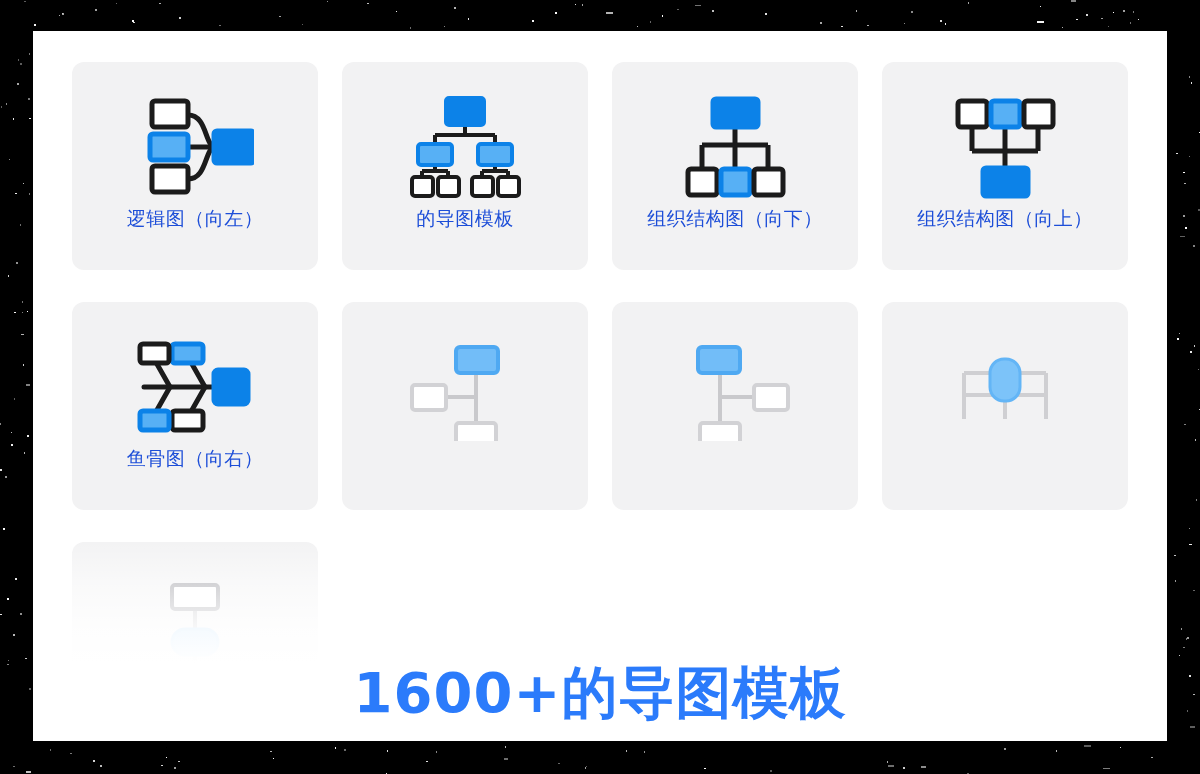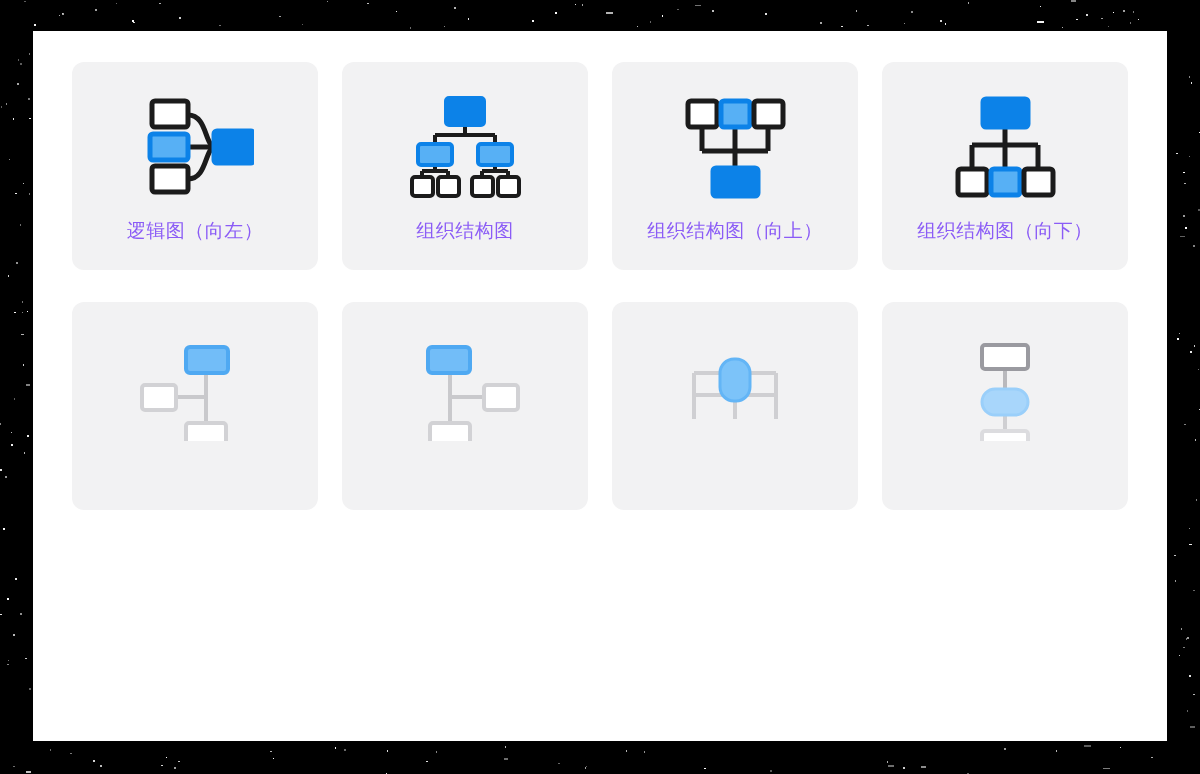--- a/index.html
+++ b/index.html
@@ -69,23 +69,23 @@
 
   .card .art {
     width: 130px;
     height: 118px;
     display: flex;
     align-items: center;
     justify-content: center;
   }
 
   .card .label {
-    margin-top: 12px;
+    margin-top: 0;
     font-size: 19px;
-    color: #8b5cf6;
+    color: #1d4ed8;
     letter-spacing: .5px;
     font-family: "DejaVu Sans", "Liberation Sans", sans-serif;
     white-space: nowrap;
   }
 
   
   .row-faded { position: relative; }
 
   .veil {
     position: absolute;
@@ -333,56 +333,73 @@
             <line x1="102" y1="78" x2="102" y2="85" stroke="#1b1b1b" stroke-width="4"></line>
             <rect x="40" y="5" width="38" height="27" rx="3" fill="#0c82e8" stroke="#0c82e8" stroke-width="4"></rect>
             <rect x="12" y="51" width="34" height="21" rx="3" fill="#57b0f5" stroke="#0c82e8" stroke-width="4"></rect>
             <rect x="72" y="51" width="34" height="21" rx="3" fill="#57b0f5" stroke="#0c82e8" stroke-width="4"></rect>
             <rect x="6" y="84" width="21" height="19" rx="3" fill="#ffffff" stroke="#1b1b1b" stroke-width="4"></rect>
             <rect x="32" y="84" width="21" height="19" rx="3" fill="#ffffff" stroke="#1b1b1b" stroke-width="4"></rect>
             <rect x="66" y="84" width="21" height="19" rx="3" fill="#ffffff" stroke="#1b1b1b" stroke-width="4"></rect>
             <rect x="92" y="84" width="21" height="19" rx="3" fill="#ffffff" stroke="#1b1b1b" stroke-width="4"></rect>
           </svg>
         </div>
-        <div class="label">组织结构图</div>
+        <div class="label">的导图模板</div>
+      </div>
+
+      <div class="card">
+        <div class="art">
+          <svg width="118" height="108" viewBox="0 0 118 108">
+            <line x1="59" y1="33" x2="59" y2="77" stroke="#1b1b1b" stroke-width="5"></line>
+            <line x1="26" y1="52" x2="92" y2="52" stroke="#1b1b1b" stroke-width="5"></line>
+            <line x1="26" y1="52" x2="26" y2="77" stroke="#1b1b1b" stroke-width="5"></line>
+            <line x1="92" y1="52" x2="92" y2="77" stroke="#1b1b1b" stroke-width="5"></line>
+            <rect x="37" y="6" width="45" height="28" rx="3" fill="#0c82e8" stroke="#0c82e8" stroke-width="5"></rect>
+            <rect x="12" y="76" width="29" height="26" rx="3" fill="#ffffff" stroke="#1b1b1b" stroke-width="5"></rect>
+            <rect x="45" y="76" width="29" height="26" rx="3" fill="#57b0f5" stroke="#0c82e8" stroke-width="5"></rect>
+            <rect x="78" y="76" width="29" height="26" rx="3" fill="#ffffff" stroke="#1b1b1b" stroke-width="5"></rect>
+          </svg>
+        </div>
+        <div class="label">组织结构图（向下）</div>
       </div>
 
       <div class="card">
         <div class="art">
           <svg width="118" height="108" viewBox="0 0 118 108">
             <line x1="26" y1="34" x2="26" y2="58" stroke="#1b1b1b" stroke-width="5"></line>
             <line x1="92" y1="34" x2="92" y2="58" stroke="#1b1b1b" stroke-width="5"></line>
             <line x1="26" y1="58" x2="92" y2="58" stroke="#1b1b1b" stroke-width="5"></line>
             <line x1="59" y1="34" x2="59" y2="76" stroke="#1b1b1b" stroke-width="5"></line>
             <rect x="12" y="8" width="29" height="26" rx="3" fill="#ffffff" stroke="#1b1b1b" stroke-width="5"></rect>
             <rect x="45" y="8" width="29" height="26" rx="3" fill="#57b0f5" stroke="#0c82e8" stroke-width="5"></rect>
             <rect x="78" y="8" width="29" height="26" rx="3" fill="#ffffff" stroke="#1b1b1b" stroke-width="5"></rect>
             <rect x="37" y="75" width="45" height="28" rx="3" fill="#0c82e8" stroke="#0c82e8" stroke-width="5"></rect>
           </svg>
         </div>
         <div class="label">组织结构图（向上）</div>
       </div>
 
+
       <div class="card">
         <div class="art">
           <svg width="118" height="108" viewBox="0 0 118 108">
-            <line x1="59" y1="33" x2="59" y2="77" stroke="#1b1b1b" stroke-width="5"></line>
-            <line x1="26" y1="52" x2="92" y2="52" stroke="#1b1b1b" stroke-width="5"></line>
-            <line x1="26" y1="52" x2="26" y2="77" stroke="#1b1b1b" stroke-width="5"></line>
-            <line x1="92" y1="52" x2="92" y2="77" stroke="#1b1b1b" stroke-width="5"></line>
-            <rect x="37" y="6" width="45" height="28" rx="3" fill="#0c82e8" stroke="#0c82e8" stroke-width="5"></rect>
-            <rect x="12" y="76" width="29" height="26" rx="3" fill="#ffffff" stroke="#1b1b1b" stroke-width="5"></rect>
-            <rect x="45" y="76" width="29" height="26" rx="3" fill="#57b0f5" stroke="#0c82e8" stroke-width="5"></rect>
-            <rect x="78" y="76" width="29" height="26" rx="3" fill="#ffffff" stroke="#1b1b1b" stroke-width="5"></rect>
-          </svg>
-        </div>
-        <div class="label">组织结构图（向下）</div>
-      </div>
-
-
+            <line x1="8" y1="54" x2="84" y2="54" stroke="#1b1b1b" stroke-width="5" stroke-linecap="round"></line>
+            <line x1="69" y1="54" x2="52" y2="24" stroke="#1b1b1b" stroke-width="5" stroke-linecap="round"></line>
+            <line x1="69" y1="54" x2="52" y2="84" stroke="#1b1b1b" stroke-width="5" stroke-linecap="round"></line>
+            <line x1="34" y1="54" x2="17" y2="24" stroke="#1b1b1b" stroke-width="5" stroke-linecap="round"></line>
+            <line x1="34" y1="54" x2="17" y2="84" stroke="#1b1b1b" stroke-width="5" stroke-linecap="round"></line>
+            <rect x="78" y="37" width="34" height="34" rx="4" fill="#0c82e8" stroke="#0c82e8" stroke-width="5"></rect>
+            <rect x="36" y="11" width="31" height="19" rx="3" fill="#57b0f5" stroke="#0c82e8" stroke-width="5"></rect>
+            <rect x="36" y="78" width="31" height="19" rx="3" fill="#ffffff" stroke="#1b1b1b" stroke-width="5"></rect>
+            <rect x="4" y="11" width="29" height="19" rx="3" fill="#ffffff" stroke="#1b1b1b" stroke-width="5"></rect>
+            <rect x="4" y="78" width="29" height="19" rx="3" fill="#57b0f5" stroke="#0c82e8" stroke-width="5"></rect>
+          </svg>
+        </div>
+        <div class="label">鱼骨图（向右）</div>
+      </div>
 
       <div class="card row-faded">
         <div class="art">
           <svg width="118" height="108" viewBox="0 0 118 108">
             <line x1="70" y1="38" x2="70" y2="100" stroke="#c9c9cc" stroke-width="4"></line>
             <line x1="24" y1="64" x2="70" y2="64" stroke="#c9c9cc" stroke-width="4"></line>
             <rect x="50" y="14" width="42" height="26" rx="4" fill="#72bdf8" stroke="#4fa9f2" stroke-width="4"></rect>
             <rect x="6" y="52" width="34" height="25" rx="3" fill="#ffffff" stroke="#d2d2d5" stroke-width="4"></rect>
             <rect x="50" y="90" width="40" height="25" rx="3" fill="#ffffff" stroke="#d2d2d5" stroke-width="4"></rect>
           </svg>
@@ -427,15 +444,16 @@
             <rect x="36" y="98" width="46" height="22" rx="3" fill="#ffffff" stroke="#dcdcdf" stroke-width="4"></rect>
           </svg>
         </div>
         <div class="label"></div>
       </div>
 
     </div>
 
     <div class="veil"></div>
 
+    <div class="overlay-text">1600+的导图模板</div>
 
   </div>
 </div>
 
 </body></html>

